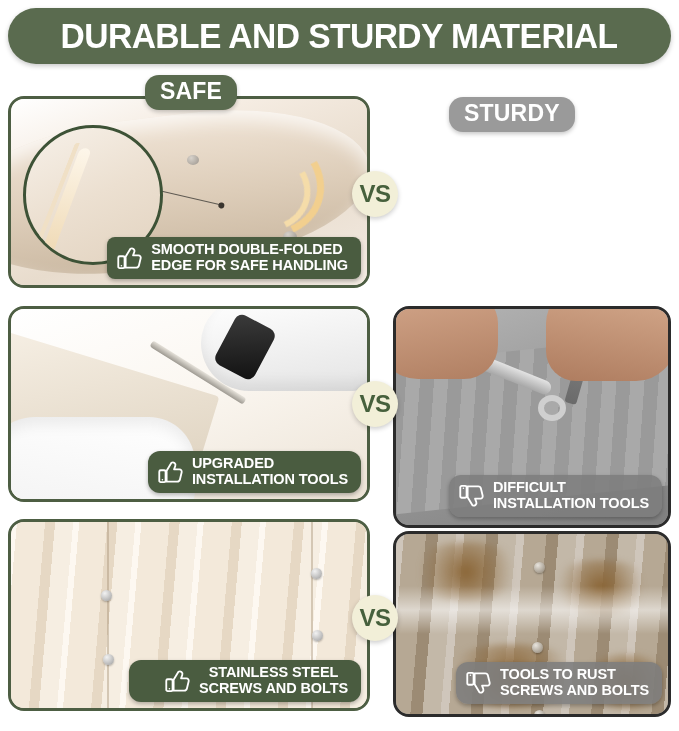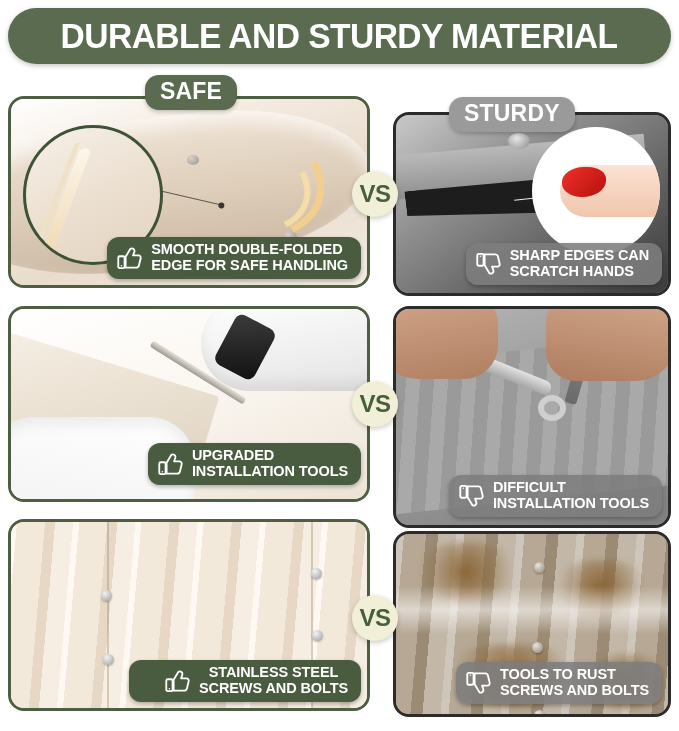--- a/index.html
+++ b/index.html
@@ -295,23 +295,23 @@
     color: #fff;
     font-size: 14.5px;
     font-weight: bold;
     line-height: 1.06;
     letter-spacing: -0.1px;
     white-space: pre-line;
   }
   .caption-text.center { text-align: center; }
   .thumb-icon { flex: 0 0 auto; width: 28px; height: 28px; }
 
-  .cap-1o { right: 6px;  bottom: 6px; }
+  .cap-1o { right: 6px;  bottom: 6px; border-radius: 8px; }
   .cap-1t { right: 6px;  bottom: 8px; }
-  .cap-2o { right: 6px;  bottom: 14px; }
+  .cap-2o { right: 6px;  bottom: 6px; }
   .cap-2t { right: 6px;  bottom: 8px; }
   .cap-3o { right: 6px;  bottom: 6px; padding-left: 35px; }
   .cap-3t { right: 6px;  bottom: 10px; }
 
   
   .vs-badge {
     position: absolute;
     width: 46px; height: 46px;
     border-radius: 50%;
     background: #f2efd8;
@@ -355,41 +355,20 @@
       <svg class="thumb-icon" viewBox="0 0 32 32">
         <path d="M11 14.5 L16.5 5.5 a3 3 0 0 1 4.4 3.6 L19.5 13 h6.2 a2.6 2.6 0 0 1 2.5 3.2 l-2 8.4 a3.2 3.2 0 0 1 -3.1 2.4 H11 Z" fill="none" stroke="#ffffff" stroke-width="2.1" stroke-linejoin="round"></path>
         <rect x="2.6" y="14" width="7.2" height="13.5" rx="1.6" fill="none" stroke="#ffffff" stroke-width="2.1"></rect>
         <circle cx="6.2" cy="24.8" r="0.9" fill="#ffffff"></circle>
       </svg>
       <span class="caption-text">SMOOTH DOUBLE-FOLDED
 EDGE FOR SAFE HANDLING</span>
     </div>
   </div>
 
-  <div class="panel panel-others">
-    <div class="scene s1t">
-      <div class="blade"></div>
-      <div class="blade-dark"></div>
-      <div class="knob"></div>
-      <div class="pointer"></div>
-      <div class="zoom-circle">
-        <div class="finger"></div>
-        <div class="blood"></div>
-      </div>
-    </div>
-    <div class="caption caption-bad cap-1t">
-      <svg class="thumb-icon" viewBox="0 0 32 32">
-        <path d="M11 17.5 L16.5 26.5 a3 3 0 0 0 4.4 -3.6 L19.5 19 h6.2 a2.6 2.6 0 0 0 2.5 -3.2 l-2 -8.4 a3.2 3.2 0 0 0 -3.1 -2.4 H11 Z" fill="none" stroke="#ffffff" stroke-width="2.1" stroke-linejoin="round"></path>
-        <rect x="2.6" y="4.5" width="7.2" height="13.5" rx="1.6" fill="none" stroke="#ffffff" stroke-width="2.1"></rect>
-        <circle cx="6.2" cy="7.2" r="0.9" fill="#ffffff"></circle>
-      </svg>
-      <span class="caption-text">SHARP EDGES CAN
-SCRATCH HANDS</span>
-    </div>
-  </div>
 </div>
 
 <div class="row row-2">
 
   <div class="panel panel-ours">
     <div class="scene s2o">
       <div class="plate"></div>
       <div class="glove-top"></div>
       <div class="handle"></div>
       <div class="shaft"></div>

